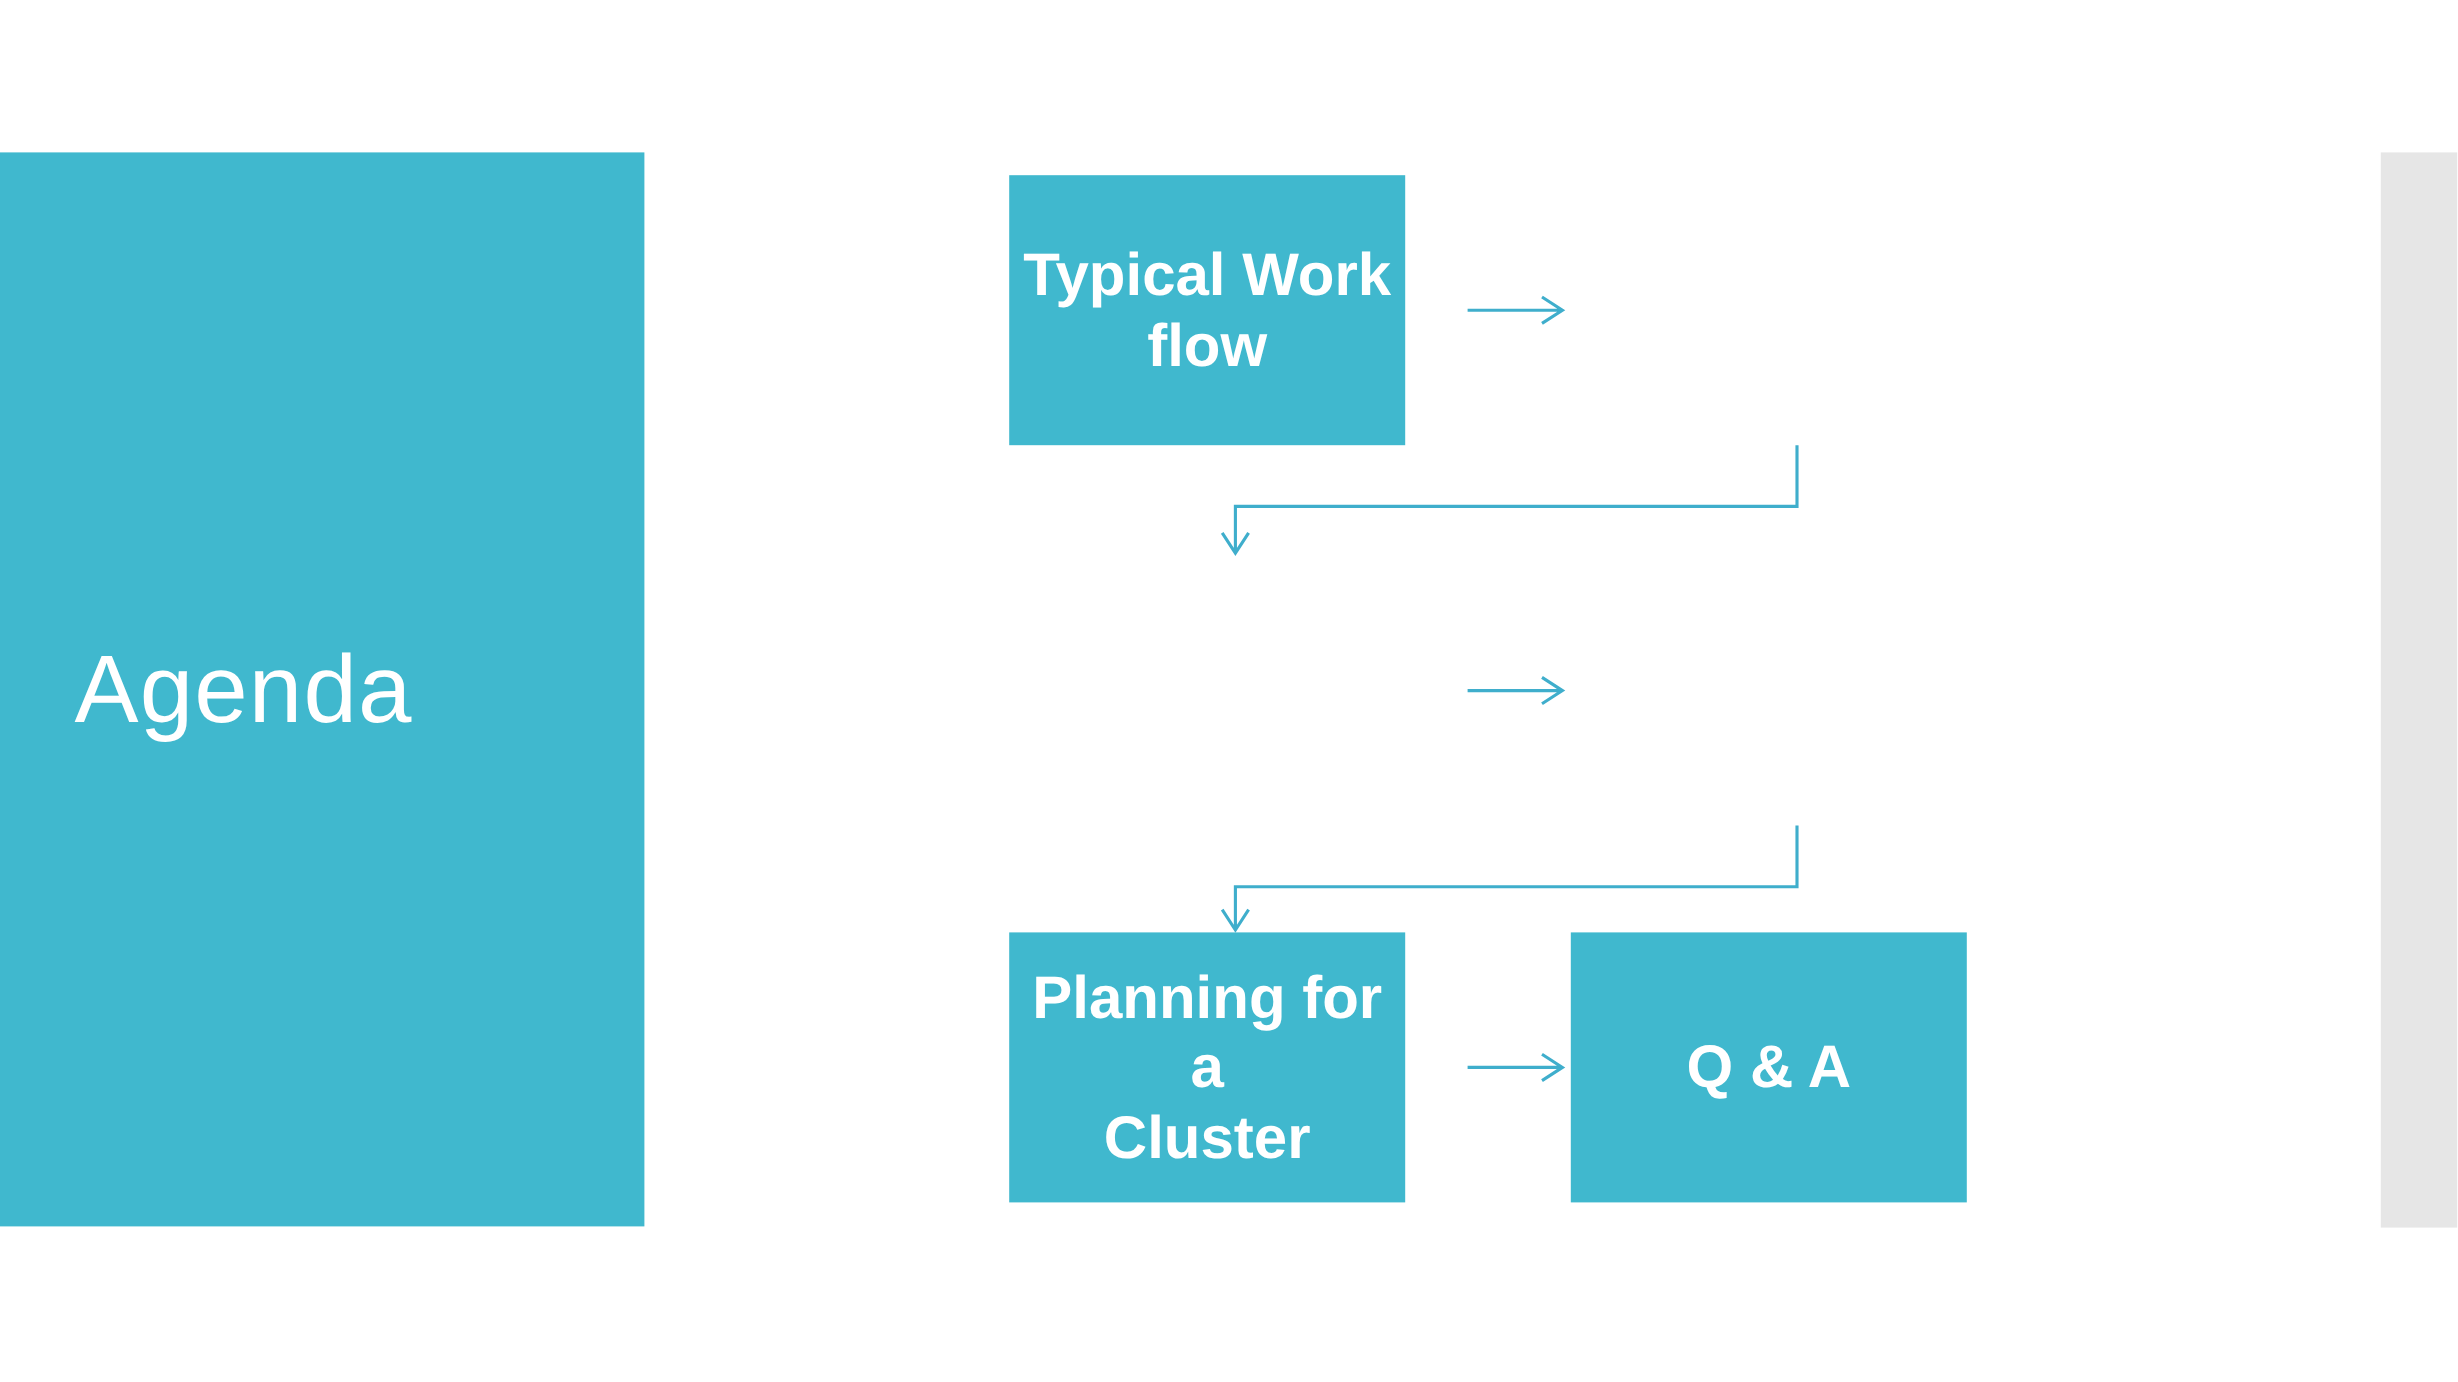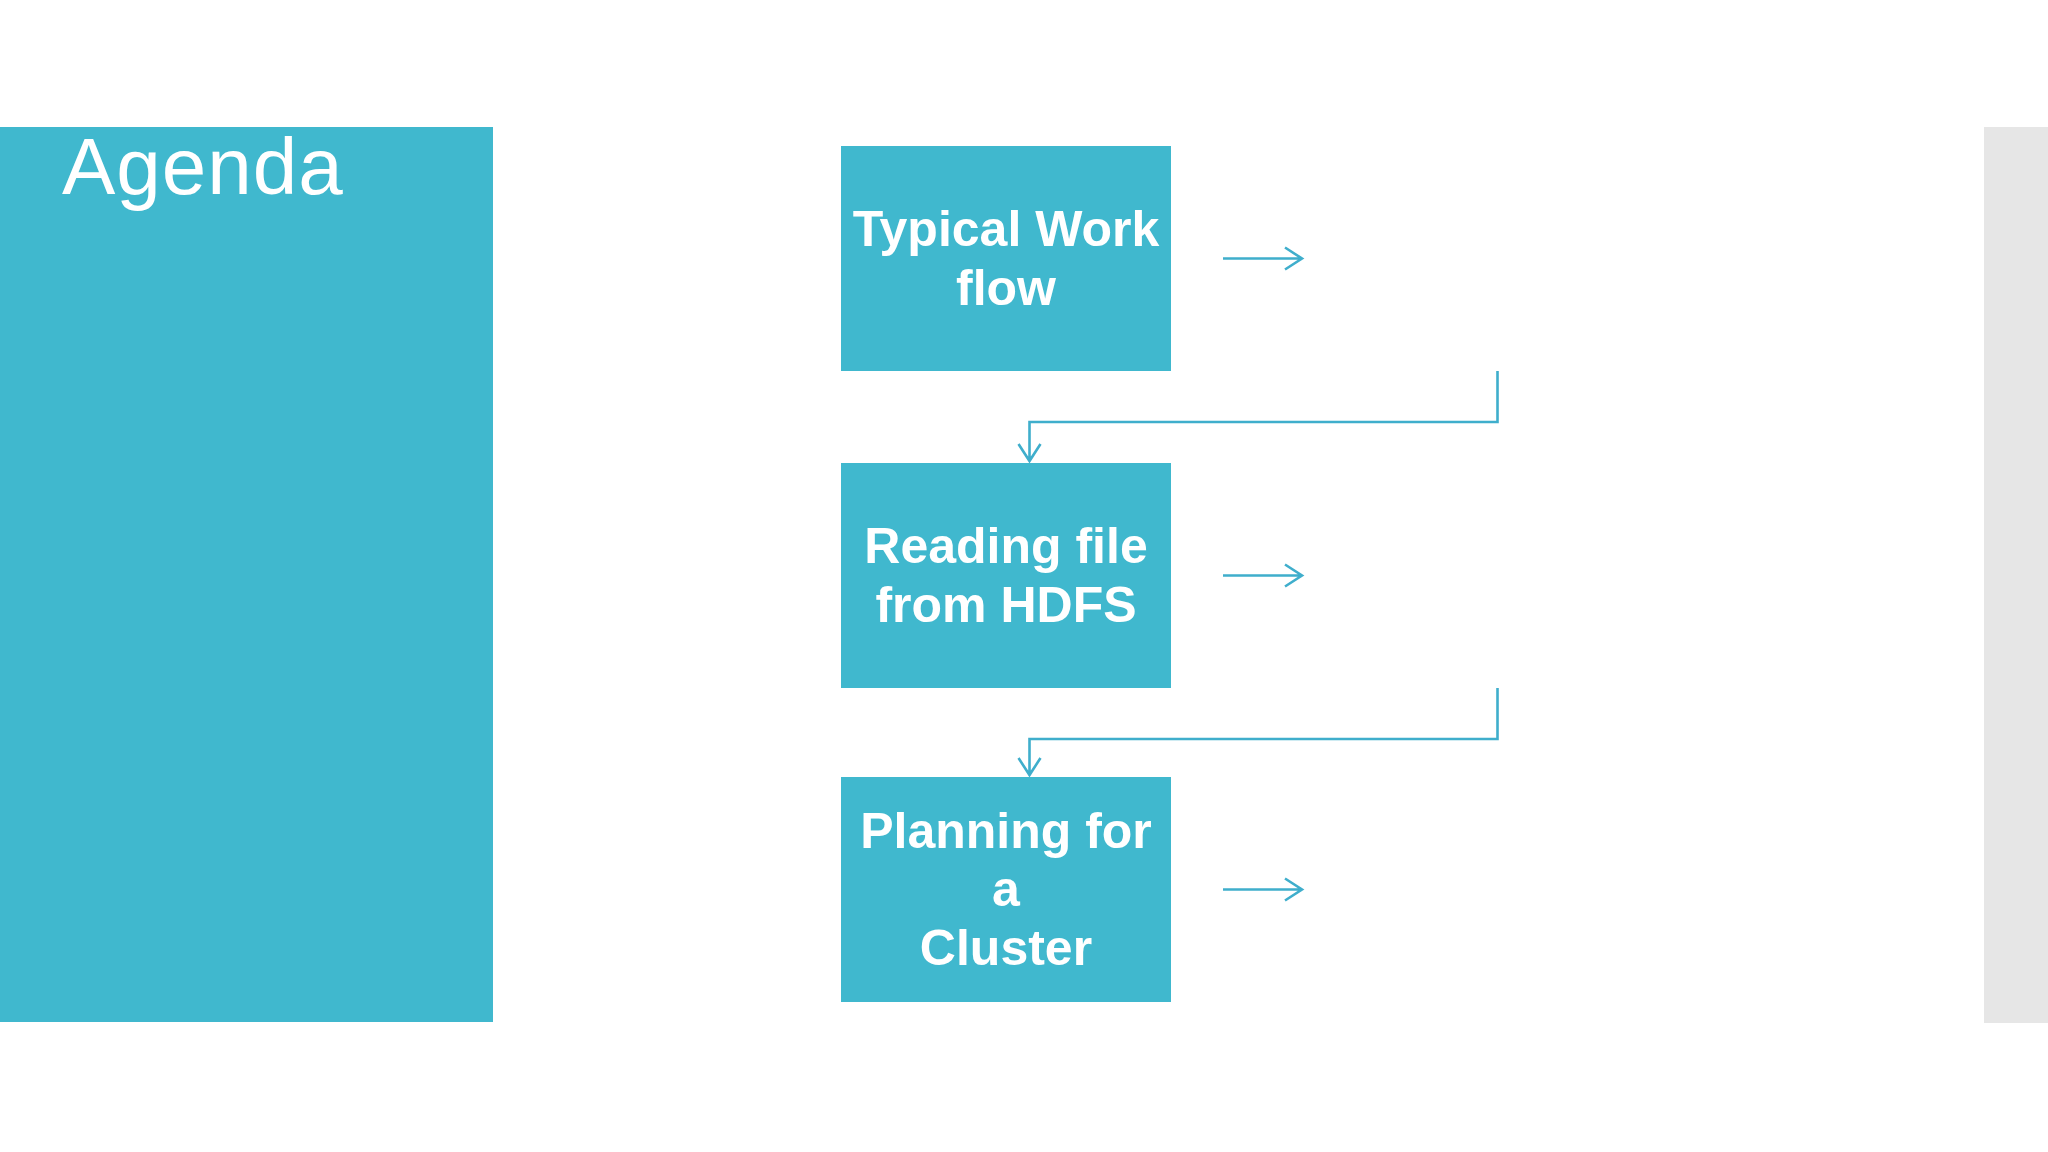--- a/index.html
+++ b/index.html
@@ -14,25 +14,25 @@
     background: #ffffff;
     overflow: hidden;
     font-family: "Liberation Sans", sans-serif;
   }
 
   
   .agenda-panel {
     position: absolute;
     left: 0;
     top: 127px;
-    width: 493px;
+    width: 537px;
     height: 895px;
     background: #40B8CE;
     display: flex;
-    align-items: flex-start;
+    align-items: center;
   }
   .agenda-title {
     color: #ffffff;
     font-size: 80px;
     font-weight: 300;
     letter-spacing: 1px;
     padding-left: 62px;
     line-height: 1;
   }
 
@@ -106,21 +106,20 @@
 
     <path d="M1497.5 688 V739 H1029.5 V773 M1018.5 758 L1029.5 775 L1040.5 758"></path>
 
     <path d="M1223 889.5 H1302 M1285 878.5 L1302 889.5 L1285 900.5"></path>
   </svg>
 
   <div class="node col1 row1">Typical Work
 flow</div>
 
 
-  <div class="node col1 row2">Reading file
-from HDFS</div>
 
 
   <div class="node col1 row3">Planning for a
 Cluster</div>
 
+  <div class="node col2 row3">Q &amp; A</div>
 
 </div>
 
 </body></html>

